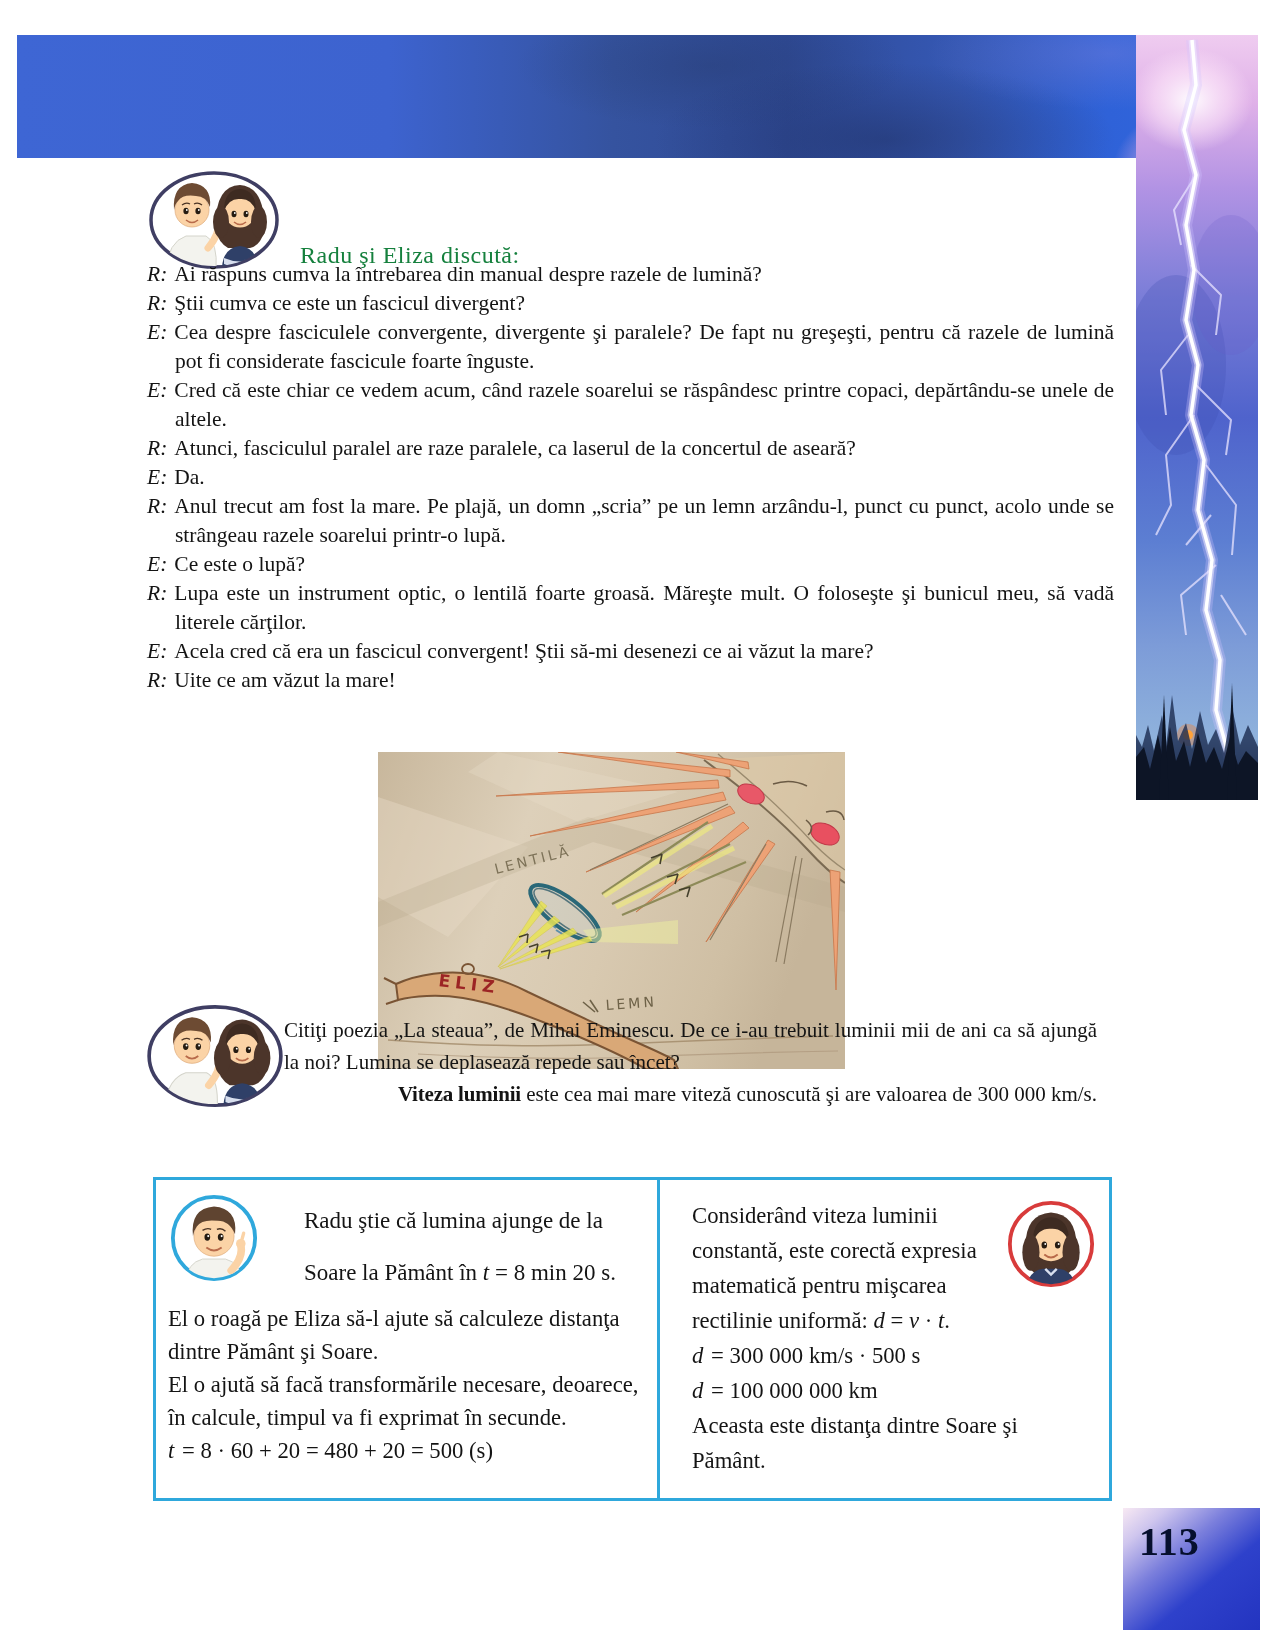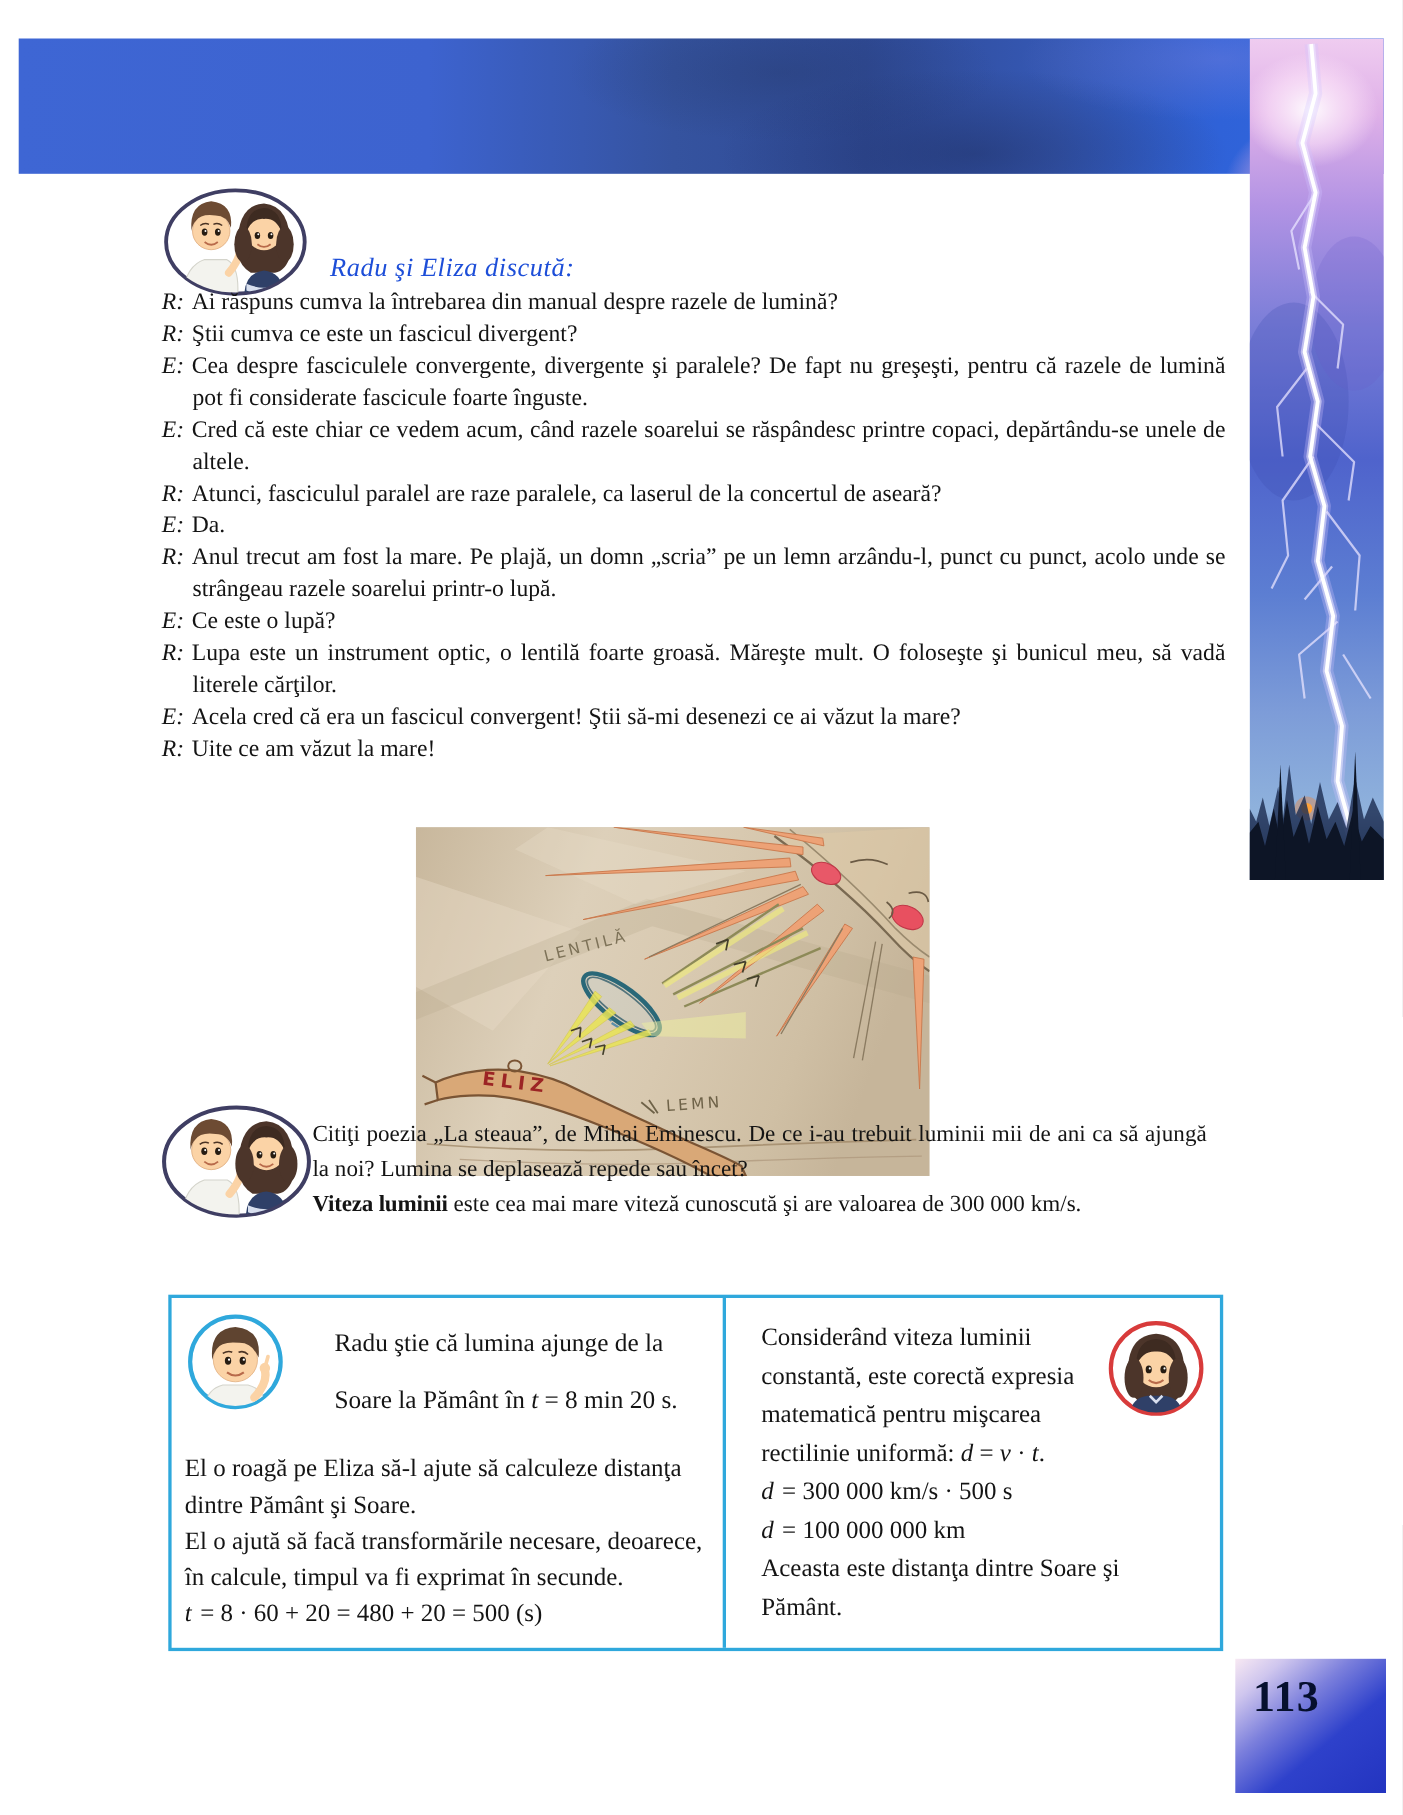--- a/index.html
+++ b/index.html
@@ -14,49 +14,49 @@
       radial-gradient(ellipse 330px 110px at 70% 85%, rgba(28,42,88,.45), rgba(28,42,88,0) 70%),
       radial-gradient(ellipse 280px 90px at 56% 25%, rgba(38,58,108,.40), rgba(38,58,108,0) 70%),
       linear-gradient(90deg,#3e66d4 0%,#3d63cf 30%,#35539f 48%,#2f4a96 62%,#3558b4 76%,#2f62d8 88%,#3168e0 100%);}
   .strip{position:absolute;left:1136px;top:35px;width:122px;height:765px;}
 
   
   .duo1{position:absolute;left:148px;top:170px;width:132px;height:100px;}
   .duo2{position:absolute;left:146px;top:1000px;width:138px;height:112px;}
 
   
-  .heading{position:absolute;left:300px;top:231px;font-size:24px;font-style:italic;
-           color:#1d4ed8;letter-spacing:.5px;}
+  .heading{position:absolute;left:300px;top:242px;font-size:24px;
+           color:#15803d;letter-spacing:.5px;}
 
   
   .dialogue{position:absolute;left:147px;top:260px;width:967px;}
   .dlg{margin:0;padding-left:28px;text-indent:-28px;text-align:justify;
        font-size:21.5px;line-height:29px;}
   .dlg i{padding-right:7px;}
 
   
   .photo{position:absolute;left:378px;top:752px;width:467px;height:317px;box-shadow:0 0 0 1px #cfc3ae inset;}
 
   
   .poem{position:absolute;left:284px;top:1014px;width:813px;font-size:21px;line-height:32px;}
   .poem p{margin:0;text-align:justify;}
-  .poem .lead{text-align:left;}
+  .poem .lead{text-align:right;}
   .poem b{letter-spacing:-.2px;}
 
   
   .box-wrap{position:absolute;left:153px;top:1177px;width:959px;height:324px;border:3px solid #2FA8DC;
             display:flex;box-sizing:border-box;background:#fff;}
   .box-left{width:504px;box-sizing:border-box;border-right:3px solid #2FA8DC;padding:12px 14px 6px 12px;}
   .box-right{flex:1;padding:18px 12px 6px 32px;}
   .bx-intro{display:flex;align-items:flex-start;}
   .bx-intro .avatar{width:88px;height:88px;flex:0 0 88px;margin:2px 0 0 2px;}
   .bx-intro-text{margin-left:46px;font-size:23px;}
   .bx-intro-text p{margin:6px 0 0 0;line-height:46px;}
   .bx-p{margin:0;font-size:22.7px;line-height:33px;}
-  .box-left .bx-p:first-of-type{margin-top:22px;}
+  .box-left .bx-p:first-of-type{margin-top:6px;}
   .box-right .bx-p{line-height:35px;}
   .girl-avatar{float:right;width:88px;height:88px;margin:2px 2px 10px 12px;}
   .formula i{padding-right:2px;}
 
   
   .pagenum{position:absolute;left:1123px;top:1508px;width:137px;height:122px;
     background:linear-gradient(140deg,#f8e9f3 0%,#cfc6ee 16%,#7b7fdc 38%,#2e41cb 62%,#2334c0 100%);}
   .pagenum span{display:block;padding:10px 0 0 16px;font-family:Liberation Serif, serif;
     font-weight:bold;font-size:40px;color:#06102e;letter-spacing:1px;}
 </style>

